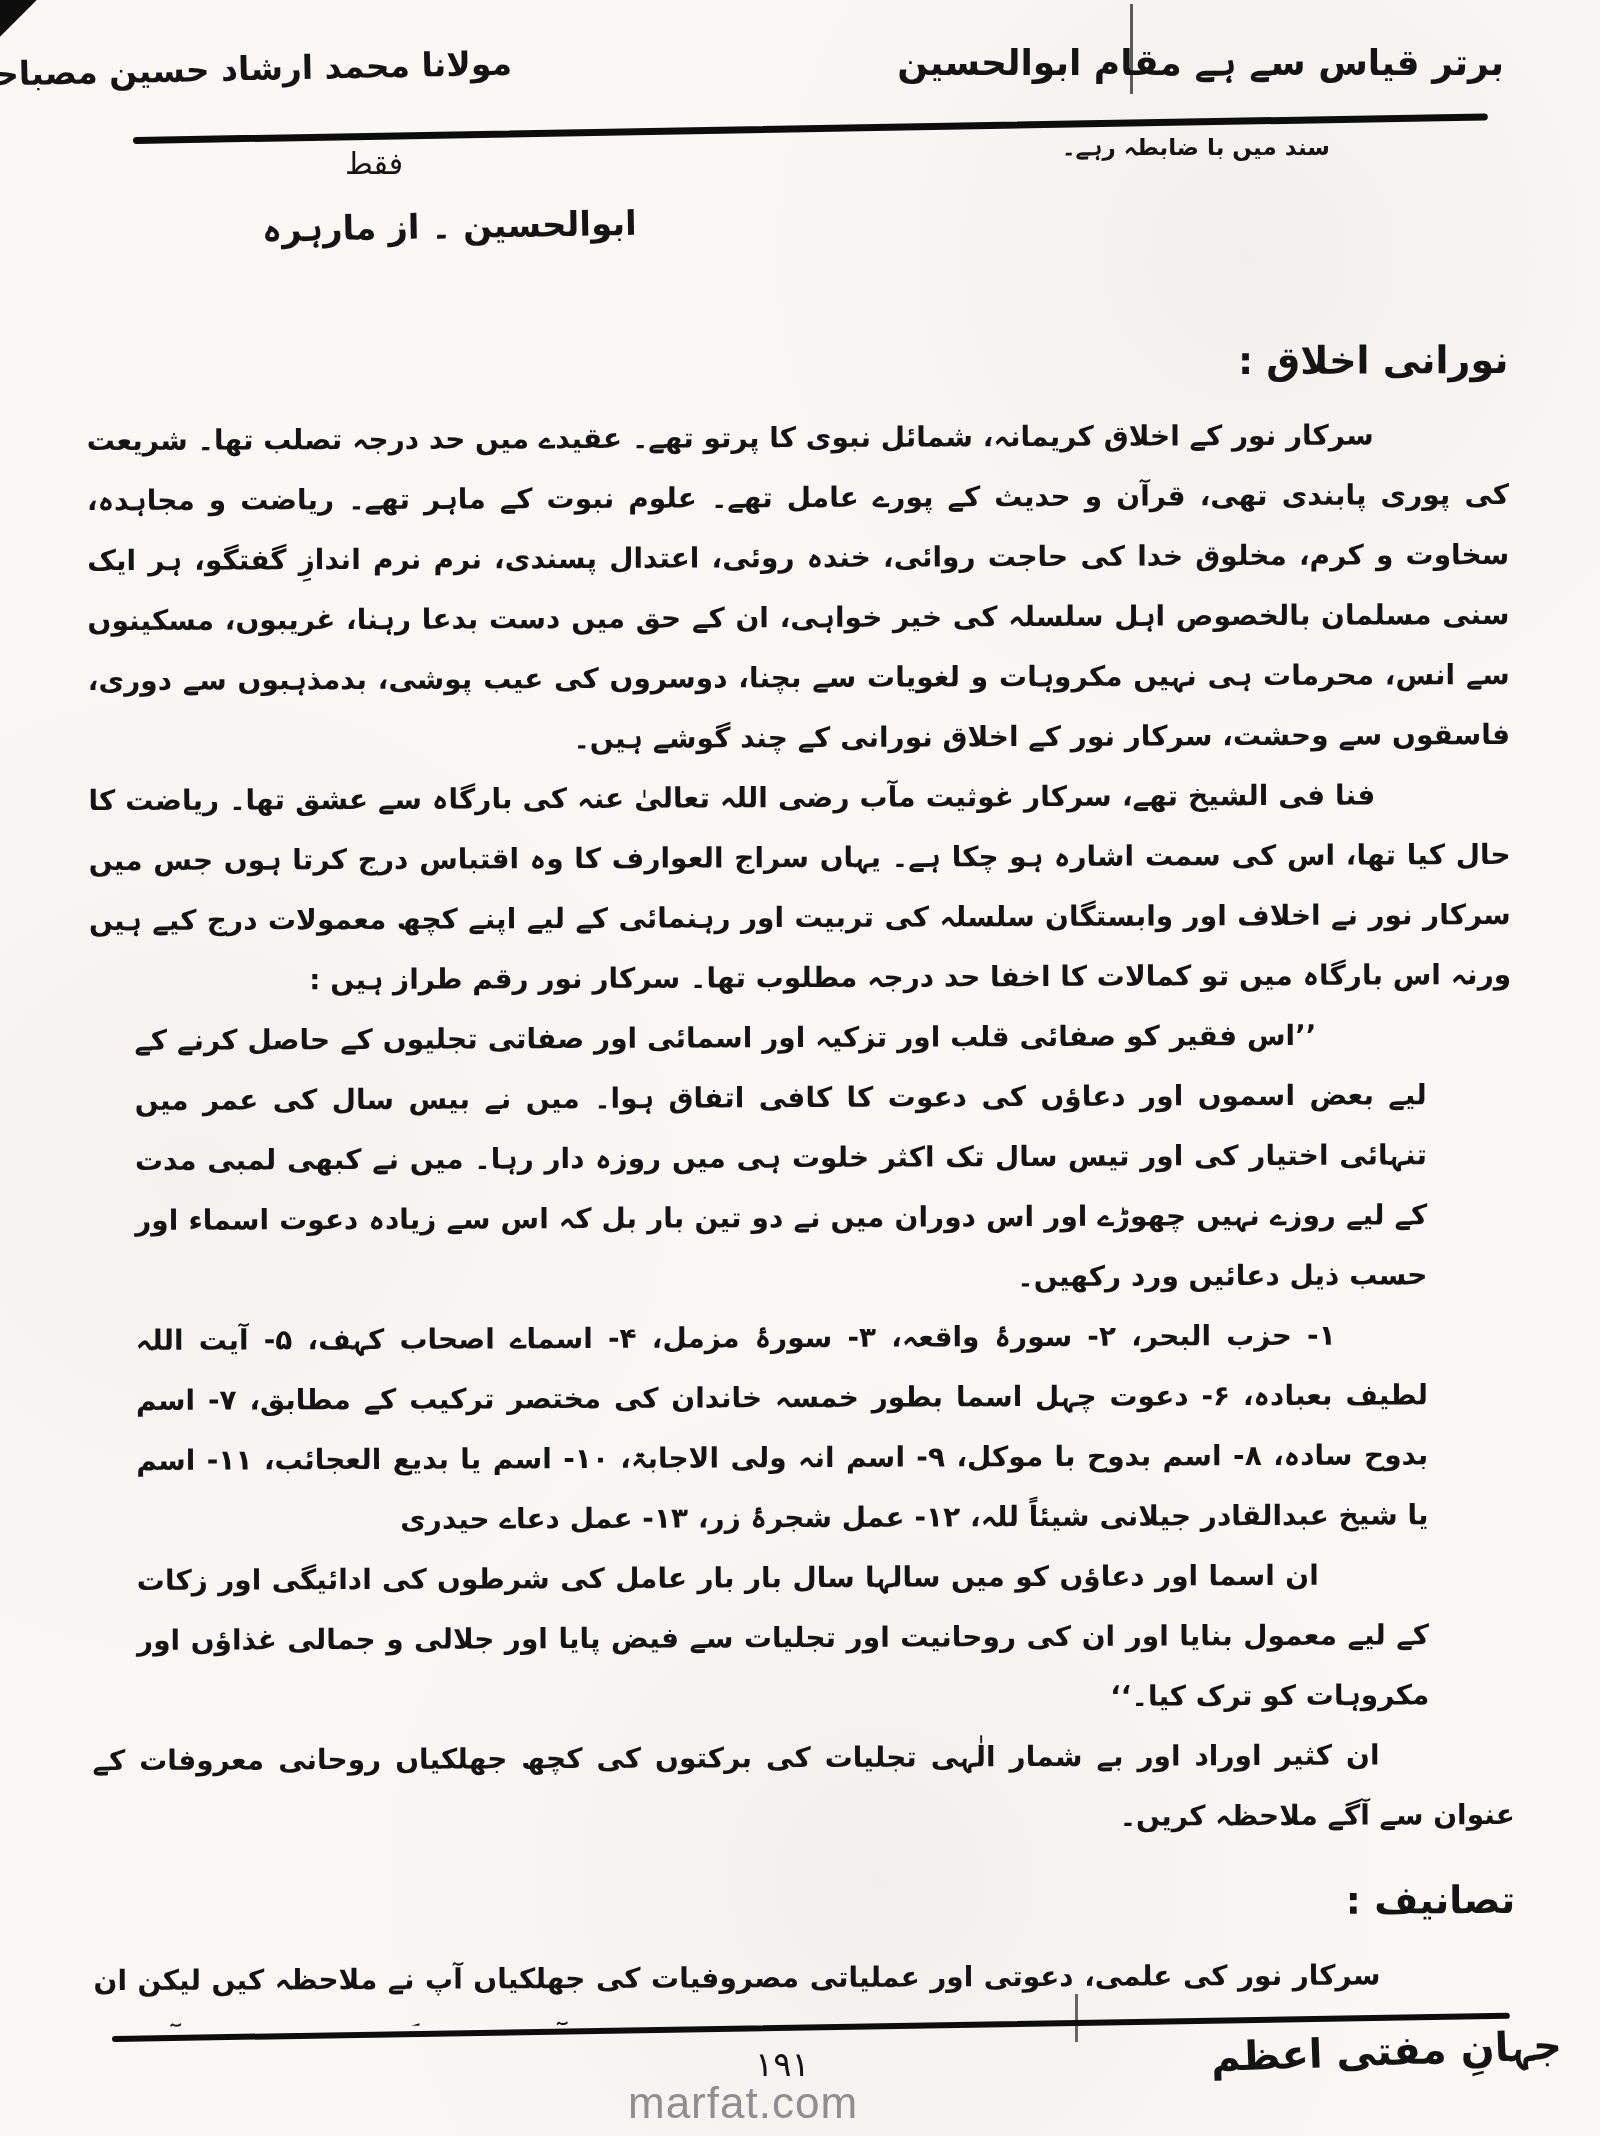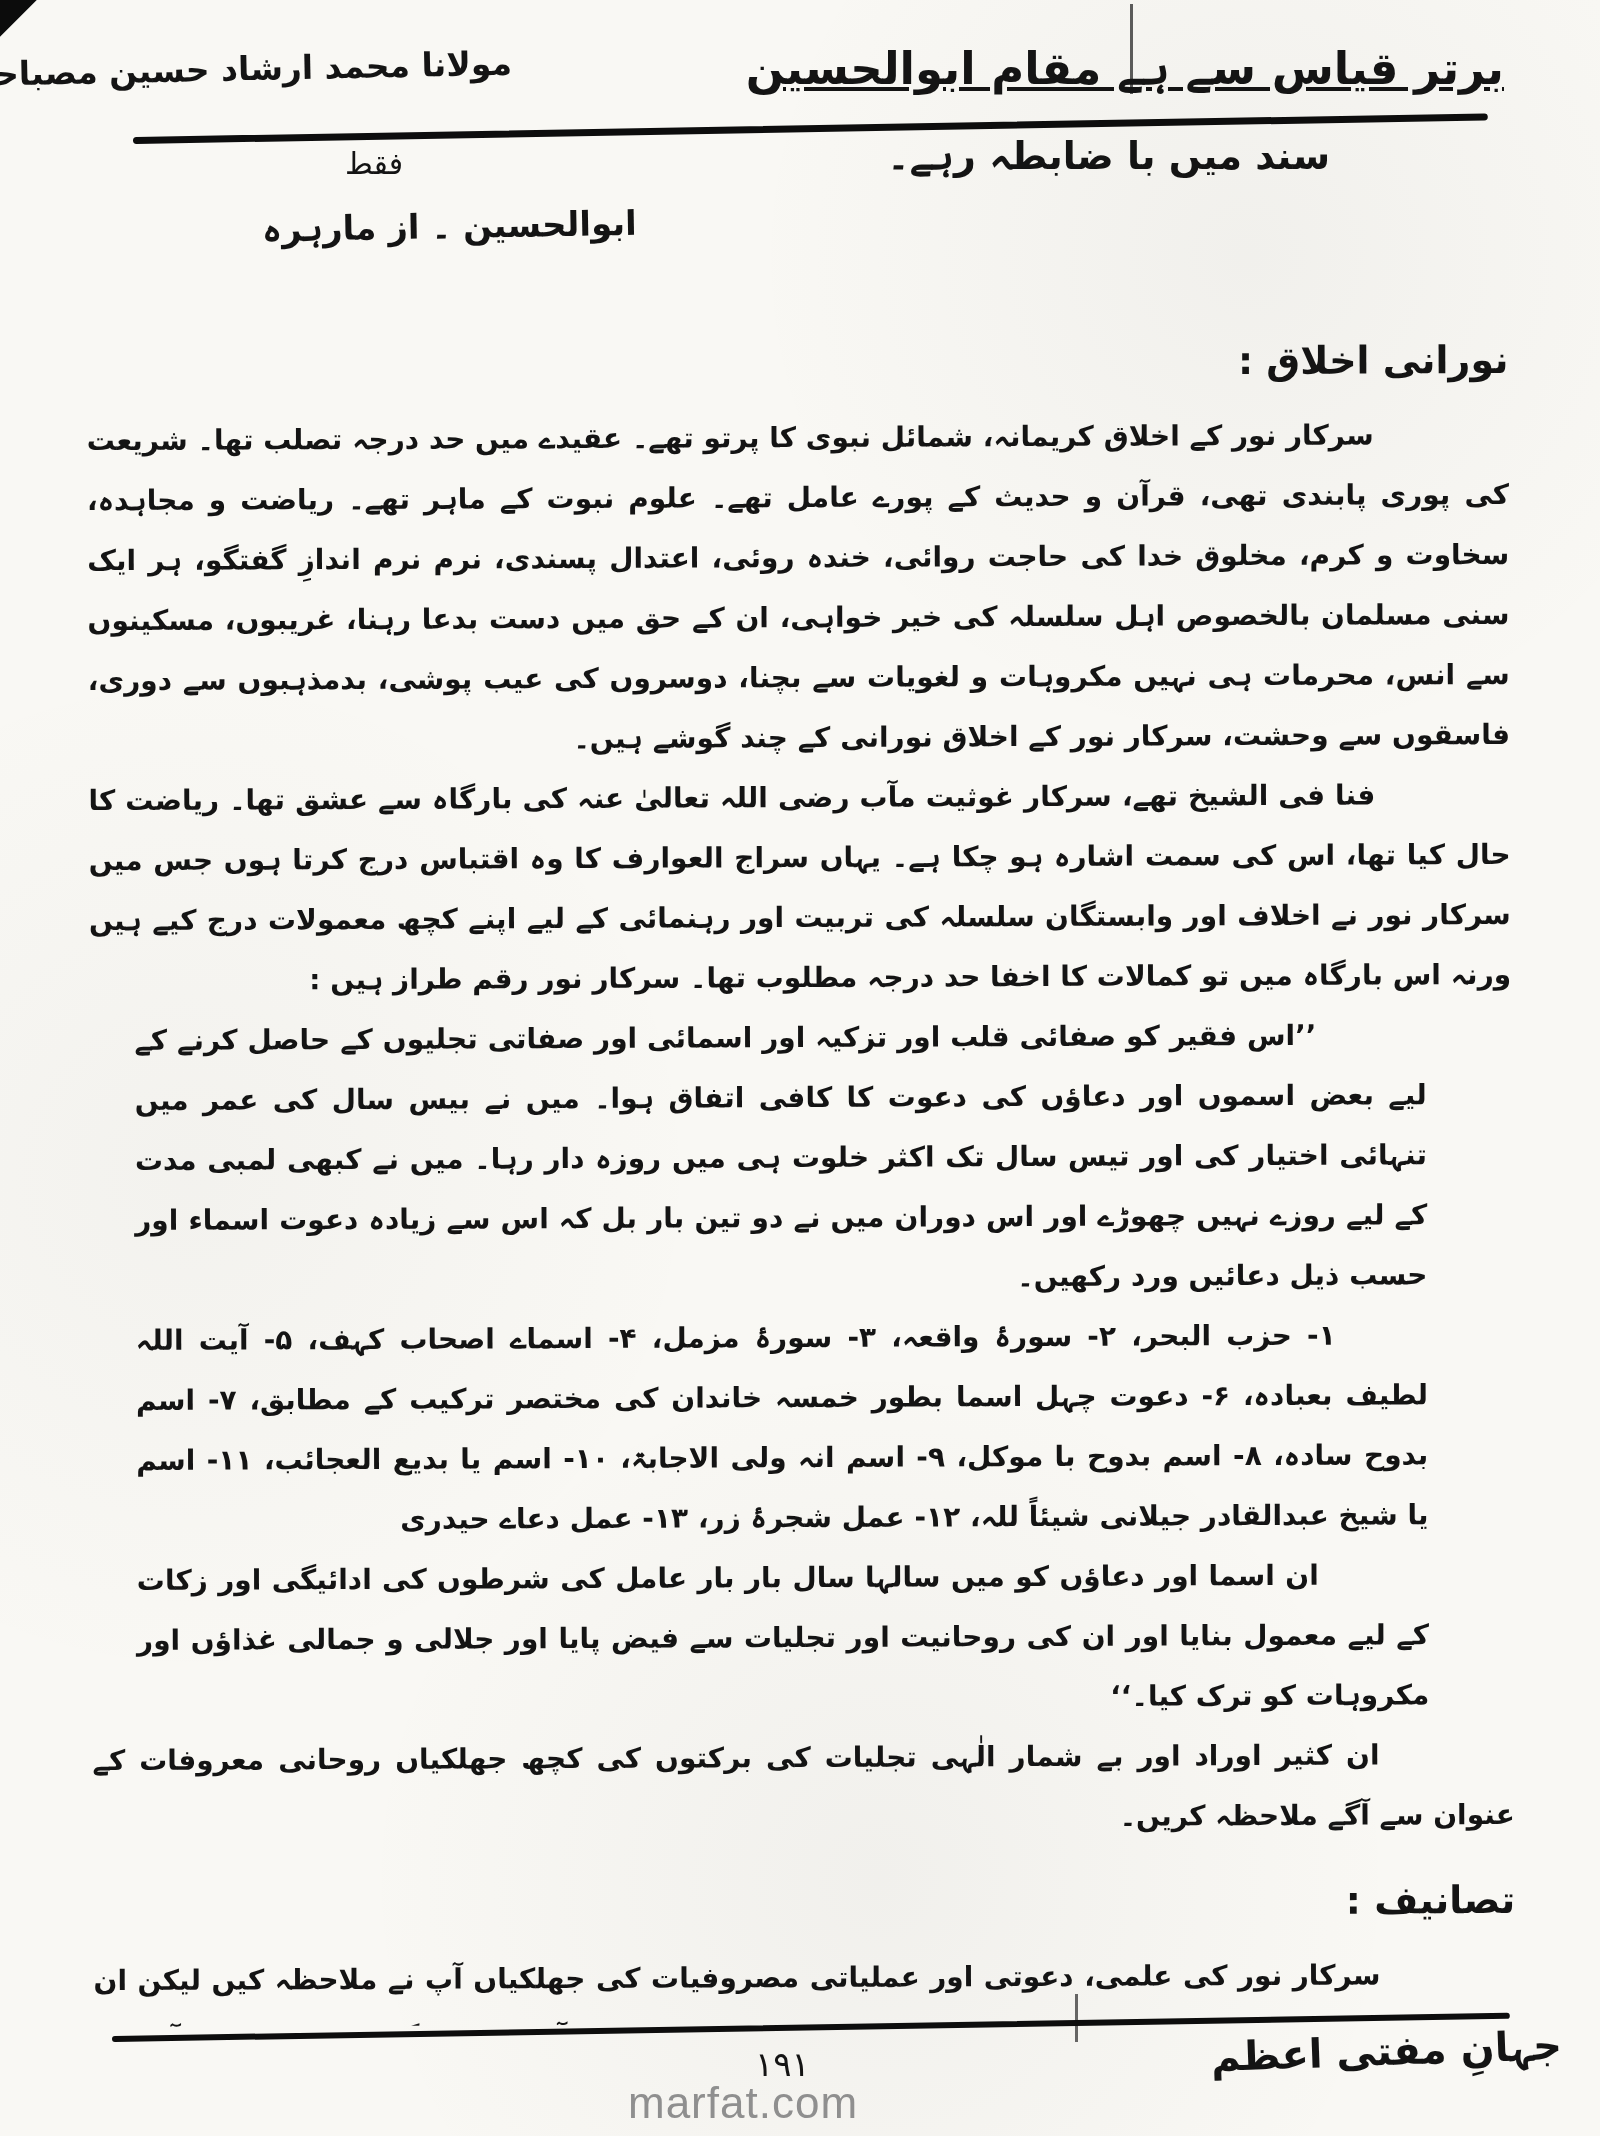--- a/index.html
+++ b/index.html
@@ -50,39 +50,38 @@
     width: 420px;
     font-size: 33px;
     font-weight: bold;
     direction: rtl;
     transform: rotate(-1.2deg);
     white-space: nowrap;
   }
   .header-verse {
     position: absolute;
     right: 96px; top: 42px;
-    font-size: 45px;
-    font-weight: bold;
-    direction: rtl;
-    white-space: nowrap;
-    text-decoration: underline;
+    font-size: 36px;
+    font-weight: bold;
+    direction: rtl;
+    white-space: nowrap;
   }
   .rule-top {
     position: absolute;
     left: 133px; top: 137px;
     width: 1355px; height: 7px;
     background: #0d0d0d;
     border-radius: 4px;
     transform: rotate(-1.0deg);
     transform-origin: left center;
   }
   .header-note {
     position: absolute;
     right: 270px; top: 134px;
-    font-size: 38px;
+    font-size: 23px;
     font-weight: bold;
     direction: rtl;
     white-space: nowrap;
   }
   .faqat-note {
     position: absolute;
     left: 345px; top: 146px;
     font-size: 30px;
     font-weight: normal;
   }

